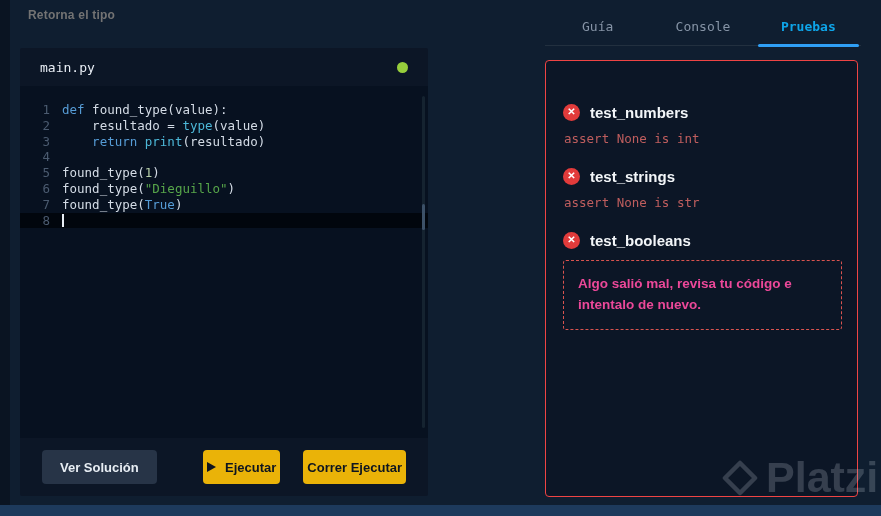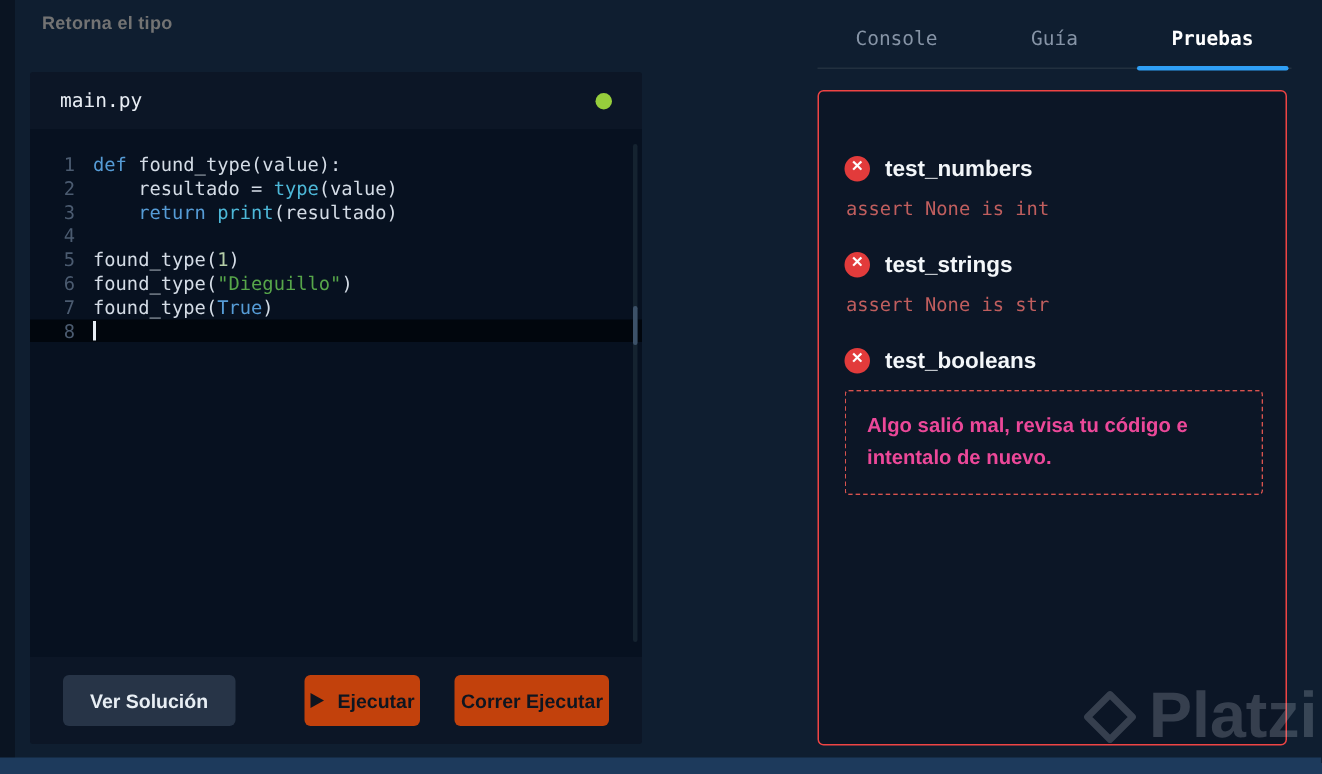--- a/index.html
+++ b/index.html
@@ -72,42 +72,42 @@
   .footer-spacer{ flex:1; }
   .btn{
     border:none; border-radius:4px; height:34px; cursor:pointer;
     font-family:"Liberation Sans", sans-serif;
   }
   .btn-solution{
     background:#273447; color:#e8eef4; padding:0 18px;
     font-size:13px; font-weight:600;
   }
   .btn-green{
-    background:#c2410c; color:#0e1520; padding:0 4px;
+    background:#eab308; color:#0e1520; padding:0 4px;
     font-size:13px; font-weight:700;
     display:flex; align-items:center; gap:9px;
   }
   .play-icon{
     width:0; height:0;
     border-left:9px solid #0e1520;
     border-top:5.5px solid transparent;
     border-bottom:5.5px solid transparent;
   }
 
   
   .tabs{
     position:absolute; left:545px; top:8px; width:316px; height:38px;
     display:flex; border-bottom:1px solid #22303f;
   }
   .tab{
     flex:1; display:flex; align-items:center; justify-content:center;
     font-family:"DejaVu Sans Mono", monospace; font-size:13px;
     color:#8694a6; position:relative; cursor:pointer;
   }
-  .tab.active{ color:#ffffff; font-weight:700; }
+  .tab.active{ color:#0ea5e9; font-weight:700; }
   .tab.active::after{
     content:""; position:absolute; left:2px; right:2px; bottom:-2px;
     height:3px; background:#2f9ff5; border-radius:2px;
   }
   .tests-panel{
     position:absolute; left:545px; top:60px; width:313px; height:437px;
     border:1px solid #ef4444; border-radius:4px; background:#0c1626;
     padding:40px 17px 0 17px;
   }
   .test-head{ display:flex; align-items:center; gap:10px; margin-bottom:8px; height:22px; }
@@ -196,22 +196,22 @@
     <div class="footer-spacer"></div>
     <button class="btn btn-green">
       <span class="play-icon"></span>
       <span>Ejecutar</span>
     </button>
     <button class="btn btn-green">Correr Ejecutar</button>
   </div>
 </div>
 
 <div class="tabs">
+  <div class="tab">Guía</div>
   <div class="tab">Console</div>
-  <div class="tab">Guía</div>
   <div class="tab active">Pruebas</div>
 </div>
 
 <div class="tests-panel">
   <div id="tests-list">
       <div class="test-item">
         <div class="test-head">
           <span class="fail-icon">✕</span>
           <span class="test-name">test_numbers</span>
         </div>

